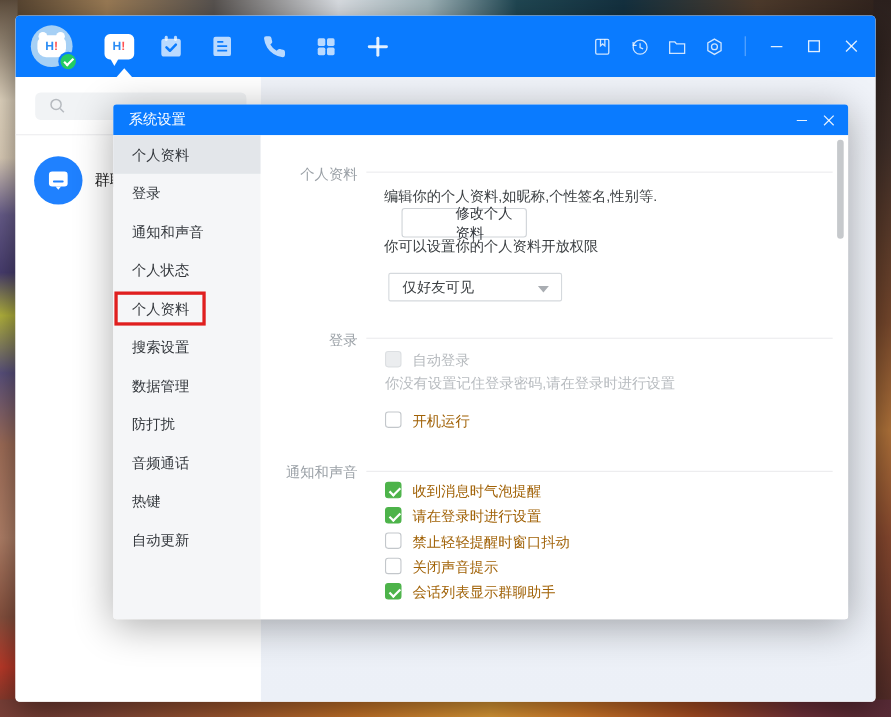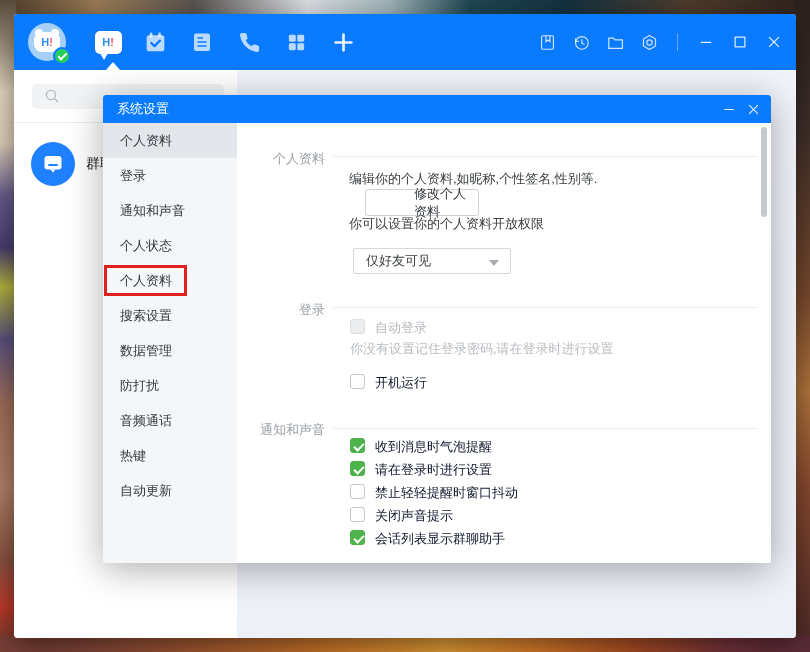--- a/index.html
+++ b/index.html
@@ -85,21 +85,21 @@
   .caret{position:absolute;right:11px;top:11px;width:0;height:0;
     border-left:5px solid transparent;border-right:5px solid transparent;border-top:6px solid #a9adb2;}
   .rows{position:absolute;left:113px;}
   .ck-row{display:flex;align-items:flex-start;gap:10px;height:17px;margin-bottom:4px;}
   #notify-rows .ck-row{margin-bottom:6px;}
   .cb{width:15px;height:15px;border-radius:3px;background:#fff;border:1px solid #c3c7cb;position:relative;flex:none;cursor:pointer;}
   .cb.checked{background:var(--green);border-color:var(--green);}
   .cb.checked::after{content:'';position:absolute;left:3px;top:4px;width:8px;height:4px;
     border-left:2px solid #fff;border-bottom:2px solid #fff;transform:rotate(-45deg);}
   .cb.disabled{background:#ebedef;border-color:#dcdfe2;cursor:default;}
-  .ck-label{color:#0f172a;}
+  .ck-label{color:#a16207;}
   .ck-label.dim{color:#b5b9bd;}
   .note{color:#b8bcc0;height:17px;margin-bottom:17px;white-space:nowrap;}
   .dlg-scroll{position:absolute;right:4px;top:4px;width:6px;height:90px;background:#c6c9cc;border-radius:3px;cursor:pointer;}
 </style>
 </head>
 <body>
 
 <div class="bg-top"></div>
 <div class="bg-left"></div>
 <div class="bg-right"></div>

